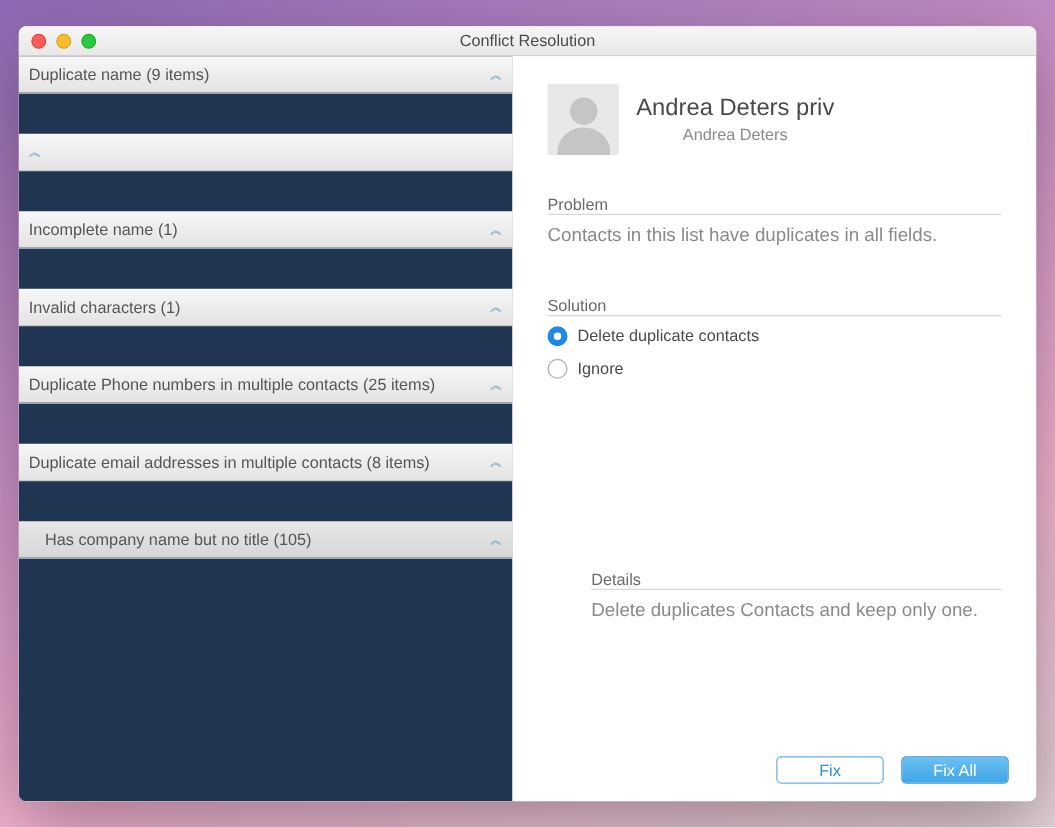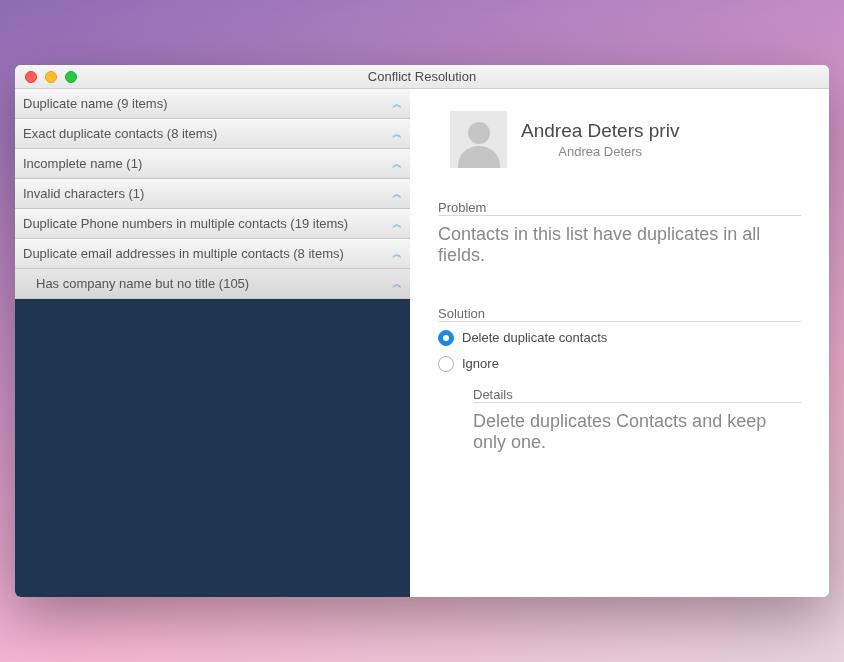--- a/index.html
+++ b/index.html
@@ -8,21 +8,21 @@
       background: linear-gradient(160deg, #8e6bb5 0%, #d094c9 40%, #f7b5d3 70%, #e8d5dd 100%);
       width: 844px;
       height: 662px;
       display: flex;
       align-items: center;
       justify-content: center;
       overflow: hidden;
     }
     .window {
       width: 814px;
-      height: 532px;
+      height: 620px;
       background: #fff;
       border-radius: 6px;
       box-shadow: 0 20px 60px rgba(0,0,0,0.35);
       display: flex;
       flex-direction: column;
       overflow: hidden;
       position: relative;
     }
     .titlebar {
       height: 24px;
@@ -58,20 +58,21 @@
       flex: 1;
       display: flex;
       overflow: hidden;
     }
     .sidebar {
       width: 395px;
       background: #1f3551;
       display: flex;
       flex-direction: column;
       flex-shrink: 0;
+      gap: 32px;
     }
     .sidebar-item {
       height: 30px;
       background: linear-gradient(#f7f7f7, #e3e3e3);
       border-bottom: 1px solid #c8c8c8;
       display: flex;
       align-items: center;
       justify-content: space-between;
       padding: 0 10px 0 8px;
       cursor: pointer;
@@ -94,21 +95,20 @@
       display: flex;
       flex-direction: column;
       position: relative;
     }
     .contact-header {
       display: flex;
       align-items: center;
       gap: 14px;
       margin-bottom: 32px;
       margin-top: 4px;
-      margin-left: 12px;
     }
     .avatar {
       width: 57px;
       height: 57px;
       background: #e8e8e8;
       position: relative;
       overflow: hidden;
       flex-shrink: 0;
     }
     .avatar::before {
@@ -145,21 +145,21 @@
       text-align: center;
     }
     .section-label {
       font-size: 13px;
       color: #6a6a6a;
       border-bottom: 1px solid #d8d8d8;
       padding-bottom: 0;
       margin-bottom: 8px;
     }
     .section-text {
-      font-size: 18px;
+      font-size: 15px;
       color: #8a8a8a;
     }
     .section-problem { margin-bottom: 40px; }
     .radio-row {
       display: flex;
       align-items: flex-start;
       gap: 8px;
       margin-bottom: 10px;
       cursor: pointer;
     }
@@ -238,33 +238,32 @@
     </div>
     <div class="titlebar-title">Conflict Resolution</div>
   </div>
   <div class="content">
     <div class="sidebar">
       <div class="sidebar-item">
         <span>Duplicate name (9 items)</span>
         <span class="chevron-icon">︽</span>
       </div>
       <div class="sidebar-item">
-        <span>Exact duplicate contacts (8 items)</span>
         <span class="chevron-icon">︽</span>
       </div>
       <div class="sidebar-item">
         <span>Incomplete name (1)</span>
         <span class="chevron-icon">︽</span>
       </div>
       <div class="sidebar-item">
         <span>Invalid characters (1)</span>
         <span class="chevron-icon">︽</span>
       </div>
       <div class="sidebar-item">
-        <span>Duplicate Phone numbers in multiple contacts (19 items)</span>
+        <span>Duplicate Phone numbers in multiple contacts (25 items)</span>
         <span class="chevron-icon">︽</span>
       </div>
       <div class="sidebar-item">
         <span>Duplicate email addresses in multiple contacts (8 items)</span>
         <span class="chevron-icon">︽</span>
       </div>
       <div class="sidebar-item selected">
         <span>Has company name but no title (105)</span>
         <span class="chevron-icon">︽</span>
       </div>
@@ -294,15 +293,19 @@
           <div class="radio"></div>
           <span class="radio-label">Ignore</span>
         </div>
       </div>
 
       <div class="details-section">
         <div class="section-label">Details</div>
         <div class="section-text">Delete duplicates Contacts and keep only one.</div>
       </div>
 
+      <div class="button-bar">
+        <div class="btn btn-secondary">Fix</div>
+        <div class="btn btn-primary">Fix All</div>
+      </div>
     </div>
   </div>
 </div>
 
 </body></html>

